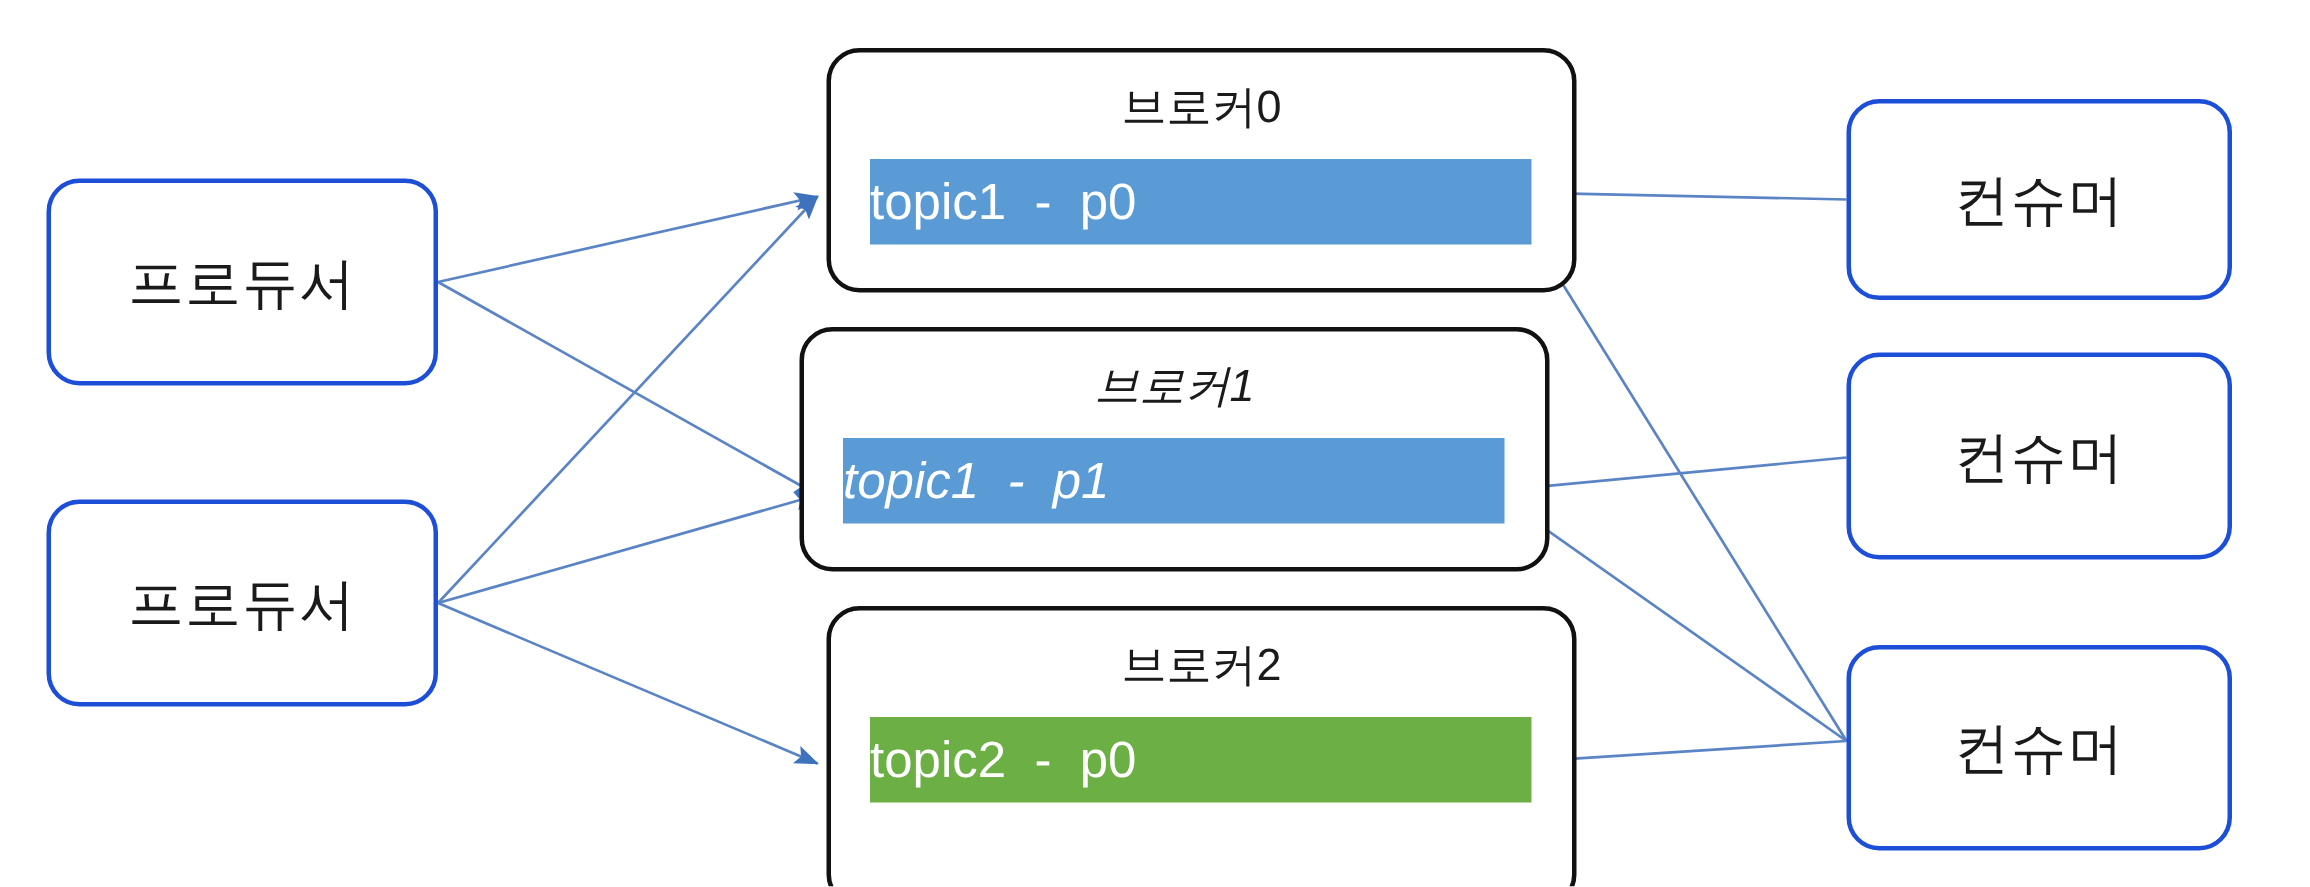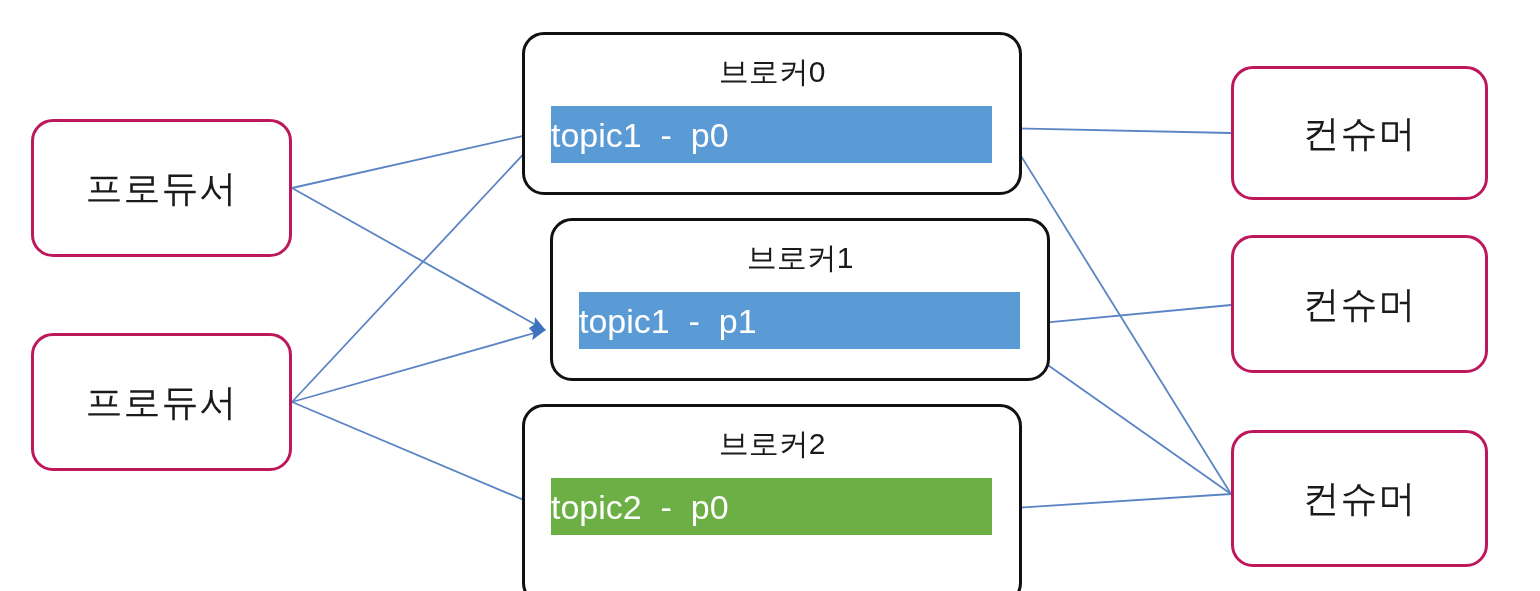--- a/index.html
+++ b/index.html
@@ -23,21 +23,21 @@
     left: 0;
     top: 0;
     width: 1540px;
     height: 591px;
     pointer-events: none;
   }
   .node {
     position: absolute;
     box-sizing: border-box;
     background: #ffffff;
-    border: 3px solid #be185d;
+    border: 3px solid #1d4ed8;
     border-radius: 22px;
     display: flex;
     align-items: center;
     justify-content: center;
     z-index: 3;
   }
   .endpoint-label {
     font-size: 37px;
     color: #1a1a1a;
     letter-spacing: 1px;
@@ -47,20 +47,21 @@
   .broker {
     position: absolute;
     box-sizing: border-box;
     background: #ffffff;
     border: 3px solid #111111;
     border-radius: 22px;
     z-index: 3;
     display: flex;
     flex-direction: column;
     align-items: center;
+    margin-left: 29px;
   }
   .broker-title {
     font-size: 30px;
     color: #1a1a1a;
     line-height: 1;
     margin-top: 22px;
     white-space: nowrap;
   }
   .partition-bar {
     position: absolute;
@@ -111,21 +112,21 @@
     <span class="endpoint-label">프로듀서</span>
   </div>
 
   <div class="broker" style="left: 522px; top: 32px; width: 500px; height: 163px;">
     <span class="broker-title">브로커0</span>
     <div class="partition-bar" style="background: rgb(91, 155, 213); top: 71px;">
       <span class="partition-label">topic1  -  p0</span>
     </div>
   </div>
 
-  <div class="broker" style="left: 550px; top: 218px; width: 500px; height: 163px;">
+  <div class="broker" style="left: 504px; top: 218px; width: 500px; height: 163px; font-style: italic;">
     <span class="broker-title">브로커1</span>
     <div class="partition-bar" style="background: rgb(91, 155, 213); top: 71px;">
       <span class="partition-label">topic1  -  p1</span>
     </div>
   </div>
 
   <div class="broker" style="left: 522px; top: 404px; width: 500px; height: 201px;">
     <span class="broker-title">브로커2</span>
     <div class="partition-bar" style="background: rgb(108, 175, 69); top: 71px;">
       <span class="partition-label">topic2  -  p0</span>

